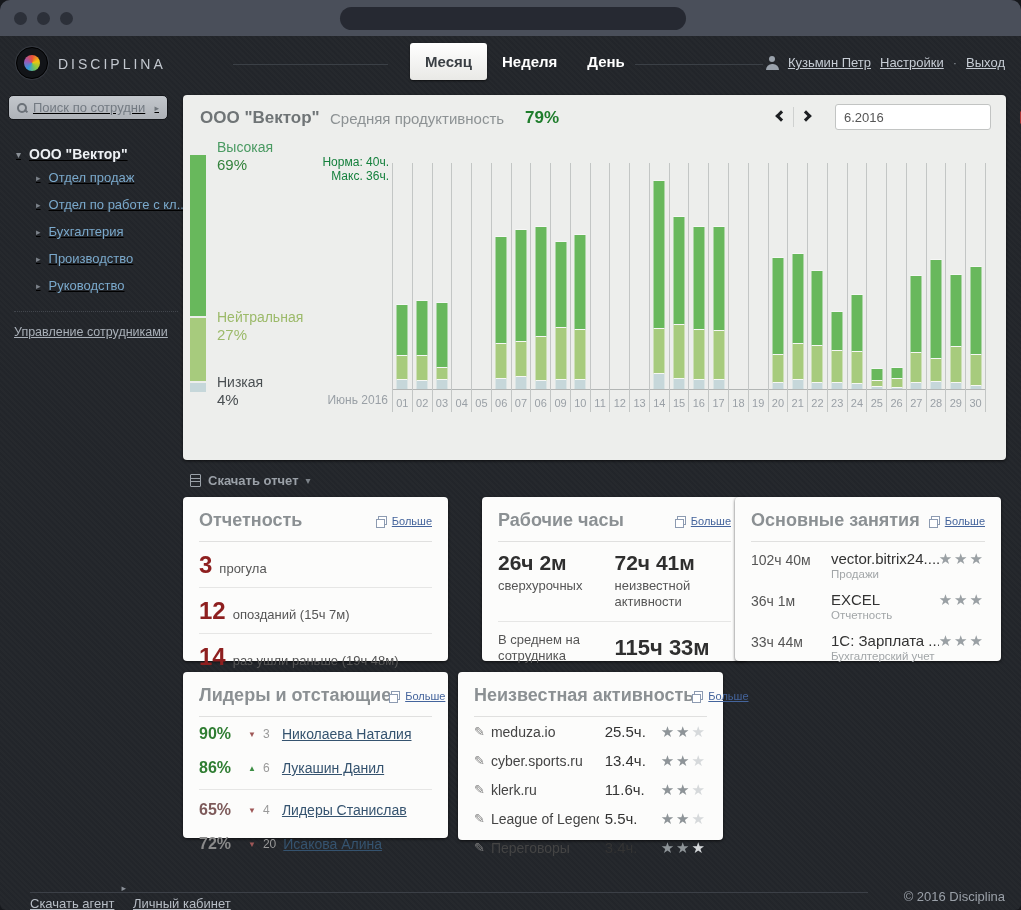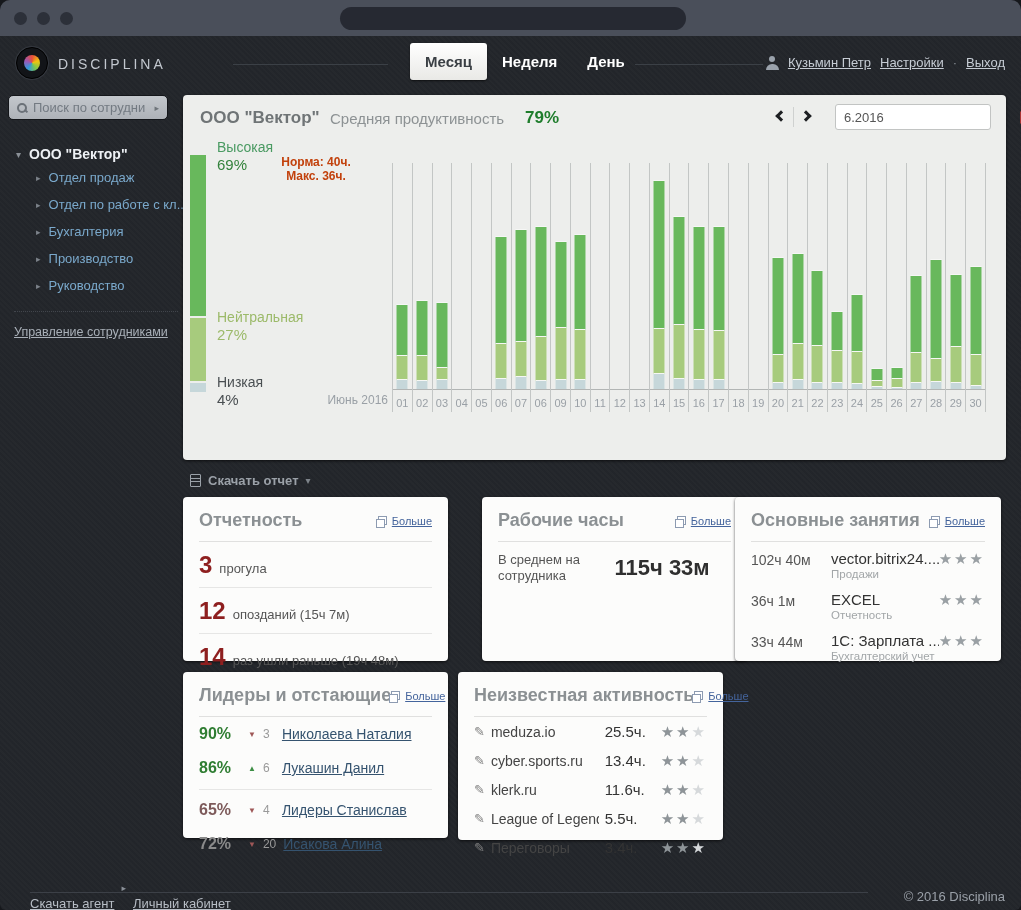--- a/index.html
+++ b/index.html
@@ -26,21 +26,21 @@
   .tabs { position:absolute; left:410px; top:43px; display:flex; align-items:flex-start; }
   .tab { border:none; background:transparent; color:#fff; font-weight:bold; font-size:15px; padding:10px 15px; cursor:pointer; font-family:inherit; }
   .tab.active { background:linear-gradient(#fff,#e9e9e6); color:#3a3f44; border-radius:3px; box-shadow:0 1px 2px rgba(0,0,0,.6); }
   .userarea { position:absolute; right:16px; top:55px; display:flex; align-items:flex-end; gap:9px; }
   .userarea a { color:#c6ccd4; font-size:13px; }
   .person-icon { position:relative; width:13px; height:14px; display:inline-block; }
   .person-icon::before { content:""; position:absolute; left:3.5px; top:0; width:6px; height:6px; border-radius:50%; background:#9aa2ac; }
   .person-icon::after { content:""; position:absolute; left:0; bottom:0; width:13px; height:6px; border-radius:6px 6px 0 0; background:#9aa2ac; }
   .dot-sep { color:#8a9097; font-size:13px; }
   
-  .sidebar { position:absolute; left:8px; top:95px; width:170px; }
+  .sidebar { position:absolute; left:8px; top:95px; width:170px;text-decoration:underline; }
   .searchbox { position:relative; width:160px; height:25px; background:linear-gradient(#c3c7cc,#aeb2b8);
     border-radius:5px; border:1px solid #14161a; display:flex; align-items:center; padding:0 8px; gap:6px; }
   .mag-icon { position:relative; width:10px; height:10px; flex:0 0 auto; }
   .mag-icon::before { content:""; position:absolute; left:0; top:0; width:6px; height:6px; border:2px solid #6b7178; border-radius:50%; }
   .mag-icon::after { content:""; position:absolute; left:7px; top:7px; width:4px; height:2px; background:#6b7178; transform:rotate(45deg); }
   .searchbox input { flex:1; min-width:0; border:none; background:transparent; outline:none; font-size:13px; color:#585f66; font-family:inherit; }
   .searchbox input::placeholder { color:#737a82; opacity:1; }
   .trunc-caret { color:#6e747a; font-size:9px; }
   .tree { margin-top:24px; }
   .tree-root { display:flex; align-items:center; gap:8px; padding:2px 0 2px 8px; cursor:pointer; }
@@ -76,21 +76,21 @@
   .lg-name,.lg-val { position:absolute; left:34px; font-size:14px; }
   
   .plot { position:absolute; left:209px; top:68px; width:594px; height:249px; display:flex; }
   .day-col { position:relative; flex:1 1 0; border-left:1px solid #c3c6c5; }
   .day-col:last-child { border-right:1px solid #c3c6c5; }
   .axis-line { position:absolute; left:0; right:0; bottom:22px; height:1px; background:#b2b5b4; }
   .bar-stack { position:absolute; left:50%; transform:translateX(-50%); bottom:23px; width:11px;
     display:flex; flex-direction:column; justify-content:flex-end; }
   .seg { width:11px; box-shadow:0 -1px 0 #f6f7f5; }
   .day-label { position:absolute; left:0; right:0; bottom:3px; text-align:center; font-size:11px; color:#9aa0a6; }
-  .norm-label,.max-label { position:absolute; left:60px; width:146px; text-align:center; font-size:12px; color:#c2410c;font-weight:bold; }
+  .norm-label,.max-label { position:absolute; left:60px; width:146px; text-align:right; font-size:12px; color:#15803d; }
   .norm-label { top:60px; } .max-label { top:74px; }
   .month-label { position:absolute; left:100px; width:105px; text-align:right; top:298px; font-size:12px; color:#9aa0a6; }
   
   .report-row { position:absolute; left:190px; top:473px; display:flex; align-items:center; gap:7px; cursor:pointer; }
   .doc-icon { width:11px; height:13px; border:1px solid #9aa1a8; border-radius:1px; background:
     linear-gradient(transparent 3px,#9aa1a8 3px,#9aa1a8 4px,transparent 4px,transparent 6px,#9aa1a8 6px,#9aa1a8 7px,transparent 7px); }
   .report-row .lbl { color:#9ba1a8; font-size:13px; font-weight:bold; }
   .report-row .caret { color:#7d838a; font-size:10px; }
   
   .card { position:absolute; background:#fcfcfb; border-radius:4px; box-shadow:0 1px 3px rgba(0,0,0,.65); padding:13px 16px; }
@@ -497,20 +497,30 @@
   </div>
 
   <div class="card" id="card-hours">
     <div class="card-head">
       <span class="card-title">Рабочие часы</span>
       <a class="more-link">
         <span class="win-icon"></span>
         <span class="txt">Больше</span>
       </a>
     </div>
+    <div class="hours-grid">
+      <div class="hours-cell">
+        <div class="hours-val">26ч 2м</div>
+        <div class="hours-lbl">сверхурочных</div>
+      </div>
+      <div class="hours-cell">
+        <div class="hours-val">72ч 41м</div>
+        <div class="hours-lbl">неизвестной активности</div>
+      </div>
+    </div>
     <div class="hours-bottom">
       <div class="hours-lbl">В среднем на сотрудника</div>
       <div class="hours-val">115ч 33м</div>
     </div>
   </div>
 
   <div class="card" id="card-activities">
     <div class="card-head">
       <span class="card-title">Основные занятия</span>
       <a class="more-link">

